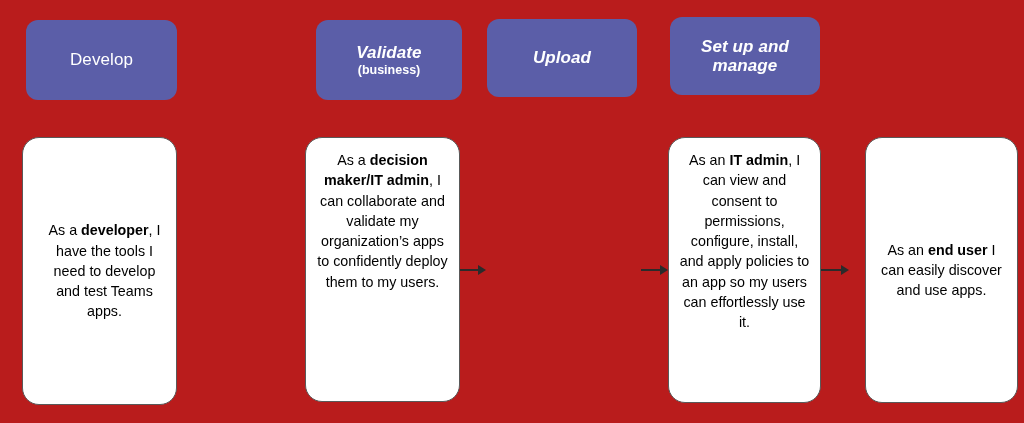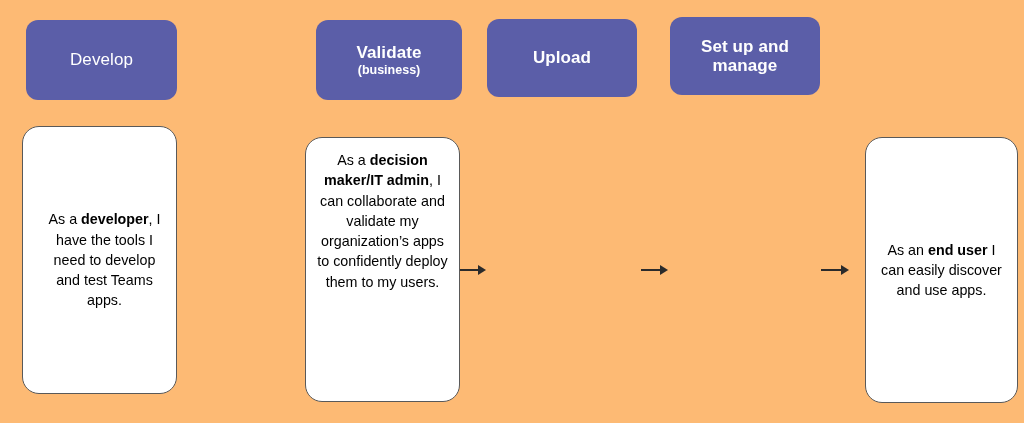--- a/index.html
+++ b/index.html
@@ -13,21 +13,21 @@
     height: 423px;
     font-family: "Liberation Sans", sans-serif;
     overflow: hidden;
     position: relative;
   }
 
   #stage {
     position: relative;
     width: 1024px;
     height: 423px;
-    background: #fdba74;
+    background: #b91c1c;
   }
 
   
   .pill {
     position: absolute;
     box-sizing: border-box;
     background: #5b5ea8;
     border-radius: 12px;
     color: #ffffff;
     display: flex;
@@ -38,20 +38,21 @@
     line-height: 1.12;
     padding: 4px 8px;
   }
   .pill .pill-title {
     display: block;
     font-size: 17px;
     letter-spacing: 0.1px;
   }
   .pill.bold .pill-title {
     font-weight: bold;
+    font-style: italic;
   }
   .pill .pill-sub {
     display: block;
     font-size: 12.5px;
     font-weight: bold;
     margin-top: 1px;
   }
 
   
   .card {
@@ -121,29 +122,32 @@
 
   <div class="pill bold" style="left:487px; top:19px; width:150px; height:78px;text-align:center;">
     <span class="pill-title">Upload</span>
   </div>
 
   <div class="pill bold" style="left:670px; top:17px; width:150px; height:78px;text-align:center;">
     <span class="pill-title">Set up and manage</span>
   </div>
 
 
-  <div class="card" style="left:22px; top:126px; width:155px; height:268px;padding-left:20px;">
+  <div class="card" style="left:22px; top:137px; width:155px; height:268px;padding-left:20px;">
     <div class="card-text">As a <b>developer</b>, I have the tools I need to develop and test Teams apps.</div>
   </div>
 
   <div class="card align-top" style="left:305px; top:137px; width:155px; height:265px;">
     <div class="card-text">As a <b>decision maker/IT admin</b>, I can collaborate and validate my organization’s apps to confidently deploy them to my users.</div>
   </div>
 
 
+  <div class="card align-top" style="left:668px; top:137px; width:153px; height:266px;">
+    <div class="card-text">As an <b>IT admin</b>, I can view and consent to permissions, configure, install, and apply policies to an app so my users can effortlessly use it.</div>
+  </div>
 
   <div class="card" style="left:849px; top:137px; width:153px; height:266px;margin-left:16px;">
     <div class="card-text">As an <b>end user</b> I can easily discover and use apps.</div>
   </div>
 
   <div class="arrow" style="left:460px; top:264px; width:27px;">
     <div class="shaft" style="width:19px;"></div>
     <div class="head" style="left:18px;"></div>
   </div>
 

